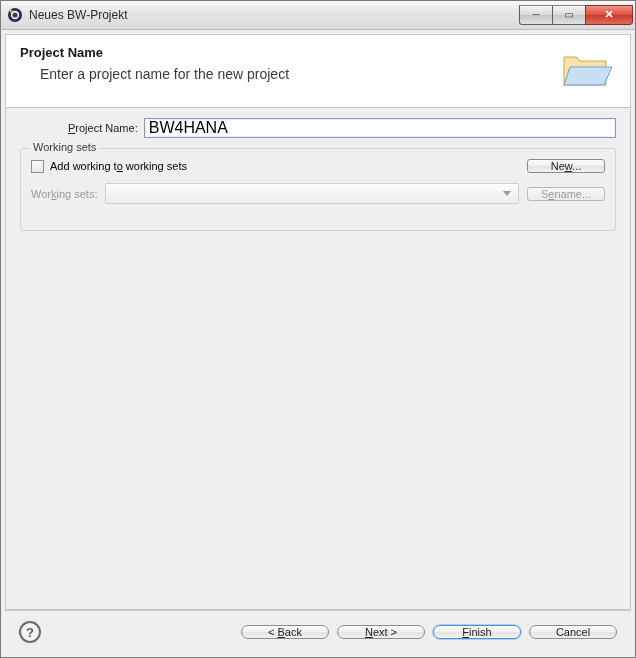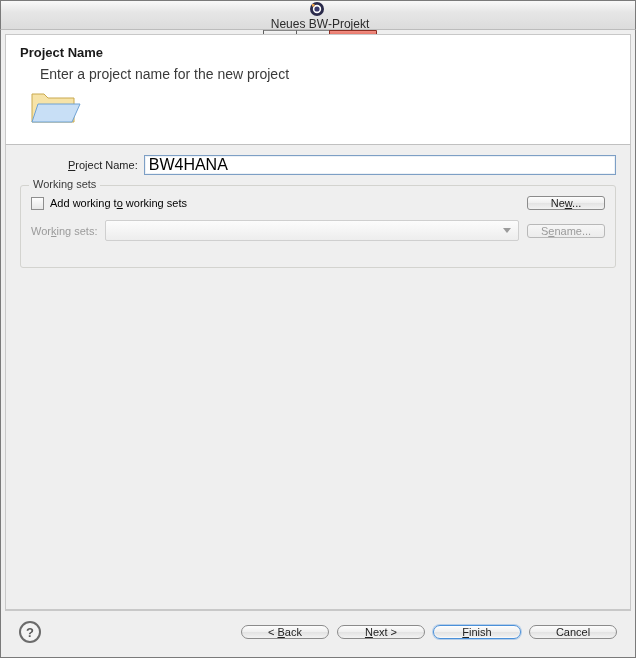--- a/index.html
+++ b/index.html
@@ -13,21 +13,20 @@
     }
     
     .title-bar {
       height: 30px;
       background: linear-gradient(to bottom, #f9f9f9 0%, #e6e6e6 40%, #dcdcdc 100%);
       border: 1px solid #7a7a7a;
       border-bottom: 1px solid #bcbcbc;
       display: flex;
       align-items: center;
       padding: 0 2px 0 6px;
-      flex-direction: column;
     }
     .title-bar .icon-slot {
       width: 16px; height: 16px; margin-right: 6px;
       display:flex;align-items:center;justify-content:center;
     }
     .title-text {
       flex: 1;
       color: #2b2b2b;
       font-size: 12px;
     }
@@ -64,21 +63,20 @@
     }
 
     
     .banner {
       background:#fff;
       border:1px solid #c8c8c8;
       border-bottom:1px solid #c0c0c0;
       padding: 10px 14px 14px 14px;
       display:flex;
       align-items:flex-start;
-      flex-direction:column;
     }
     .banner-text { flex:1; }
     .banner-title {
       font-size:13px;
       font-weight:bold;
       color:#1a1a1a;
       margin-bottom:6px;
     }
     .banner-sub {
       font-size:14px;

